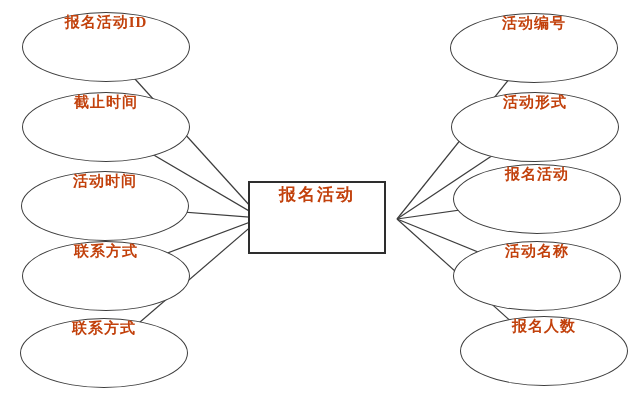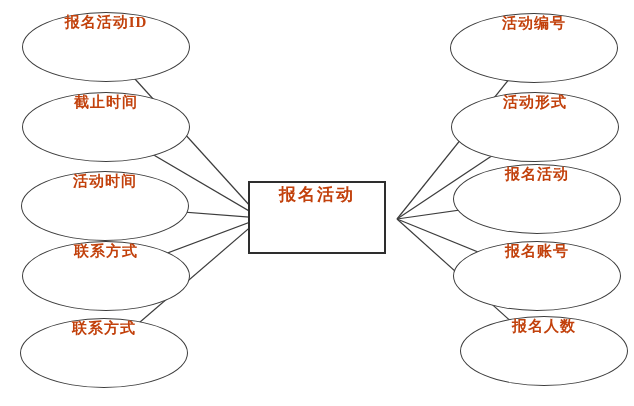--- a/index.html
+++ b/index.html
@@ -106,21 +106,21 @@
   <div class="node ellipse l4">
     <span>联系方式</span>
   </div>
   <div class="node ellipse r1">
     <span>活动形式</span>
   </div>
   <div class="node ellipse r2">
     <span>报名活动</span>
   </div>
   <div class="node ellipse r3">
-    <span>报名账号</span>
+    <span>活动名称</span>
   </div>
   <div class="node ellipse r4">
     <span>报名人数</span>
   </div>
 
   <div class="node entity e0">
     <span>报名活动</span>
   </div>
 
 </div>

